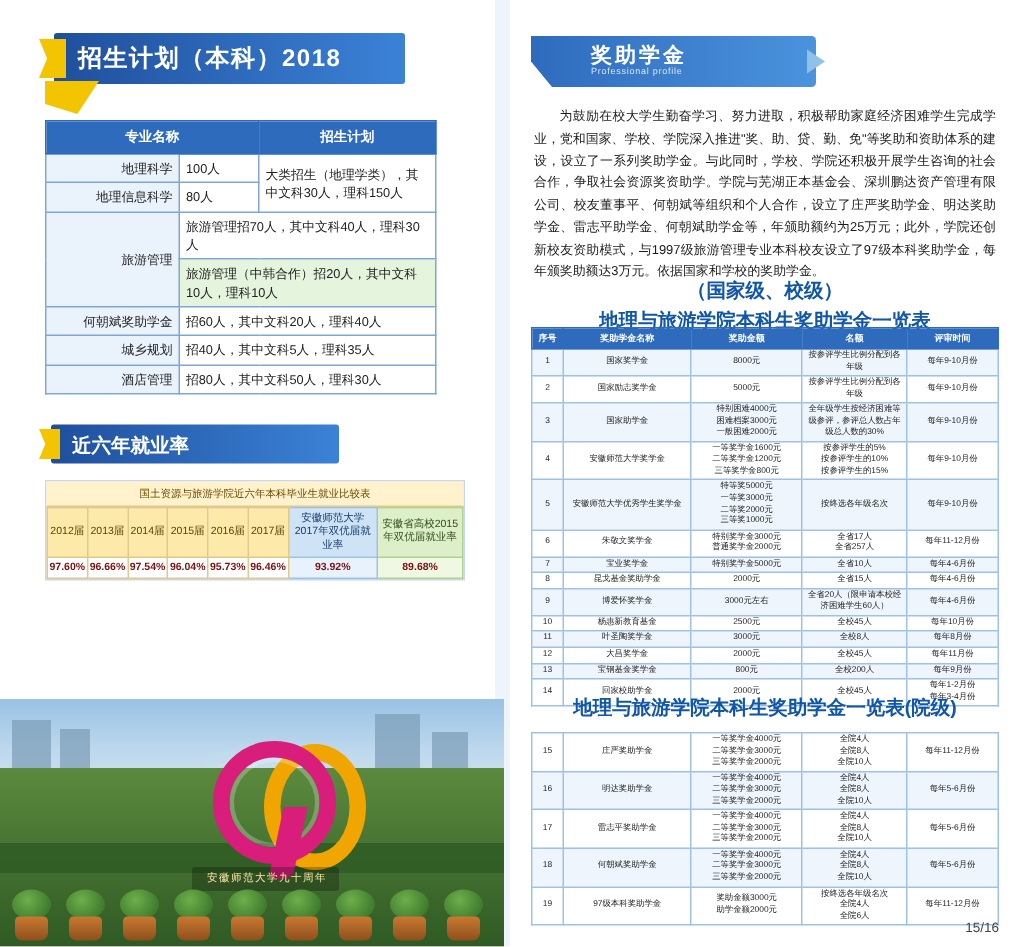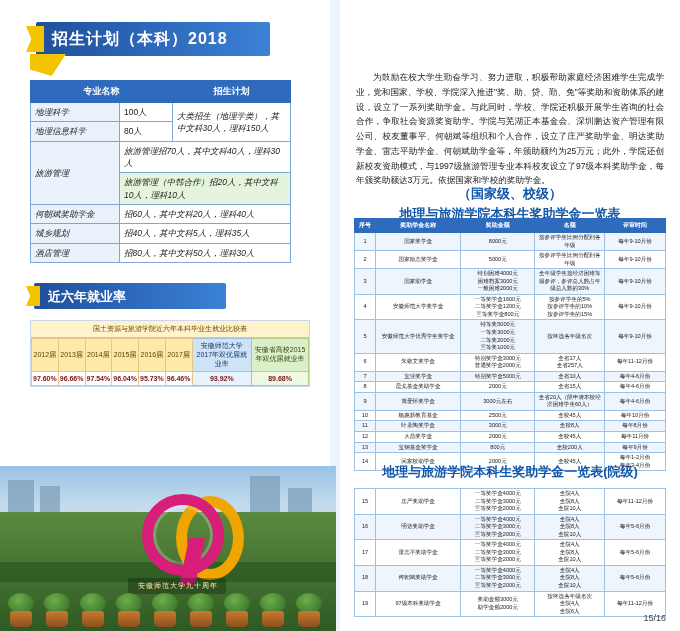--- a/index.html
+++ b/index.html
@@ -49,23 +49,23 @@
     border-collapse:collapse;font-size:8.5px;
   }
   .major-table th{
     background:#2f6bbd;color:#fff;border:1px solid #2f6bbd;
     padding:4px 2px;font-weight:bold;font-size:9px;
   }
   .major-table td{
     border:1px solid #7ca7d8;padding:3px 4px;vertical-align:middle;
     line-height:1.45;
   }
-  .major-table td.name{width:80px;text-align:left;background:#eaf2fb;font-style:italic;}
+  .major-table td.name{width:80px;text-align:right;background:#eaf2fb;}
   .major-table td.num{width:44px;}
-  .major-table td.detail{text-align:left;font-style:italic;}
+  .major-table td.detail{text-align:left;}
   .major-table tr.green td{background:#e4f4dd;}
 
   
   .sub-banner{
     position:absolute;left:26px;top:283px;width:200px;height:26px;
   }
   .sub-banner .bar{
     position:absolute;left:8px;top:0;width:192px;height:26px;
     background:linear-gradient(90deg,#1f4f9c 0%,#3b82d6 100%);
     border-radius:2px;
@@ -331,20 +331,26 @@
       <div class="pot" style="left:226px;"></div>
       <div class="bush" style="left:260px;"></div>
       <div class="pot" style="left:262px;"></div>
       <div class="bush" style="left:296px;"></div>
       <div class="pot" style="left:298px;"></div>
     </div>
   </div>
 
   <div class="right-col">
 
+    <div class="flag">
+      <div class="shape"></div>
+      <div class="t1">奖助学金</div>
+      <div class="t2">Professional profile</div>
+      <div class="tail"></div>
+    </div>
 
     <div class="intro">为鼓励在校大学生勤奋学习、努力进取，积极帮助家庭经济困难学生完成学业，党和国家、学校、学院深入推进"奖、助、贷、勤、免"等奖助和资助体系的建设，设立了一系列奖助学金。与此同时，学校、学院还积极开展学生咨询的社会合作，争取社会资源奖资助学。学院与芜湖正本基金会、深圳鹏达资产管理有限公司、校友董事平、何朝斌等组织和个人合作，设立了庄严奖助学金、明达奖助学金、雷志平助学金、何朝斌助学金等，年颁助额约为25万元；此外，学院还创新校友资助模式，与1997级旅游管理专业本科校友设立了97级本科奖助学金，每年颁奖助额达3万元。依据国家和学校的奖助学金。</div>
 
     <div class="rtitle" id="scholar-title">
       <div>（国家级、校级）</div>
       <div>地理与旅游学院本科生奖助学金一览表</div>
     </div>
 
     <table class="sch-table" id="sch-table-1">
       <tbody>

